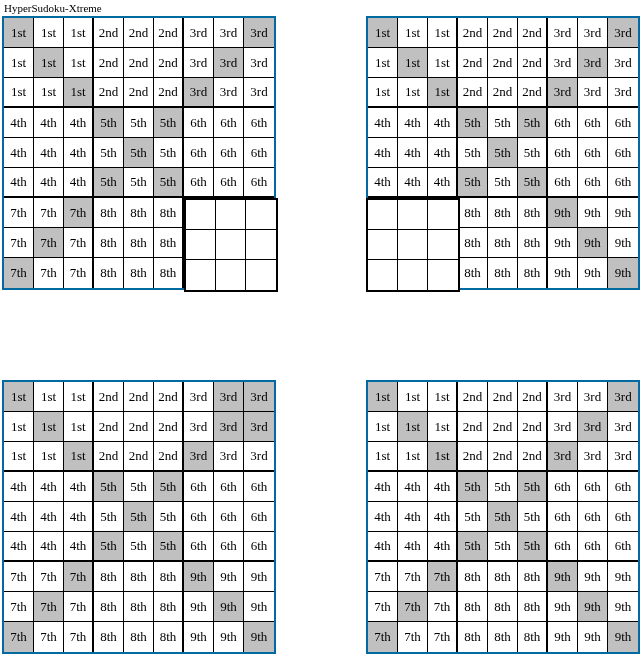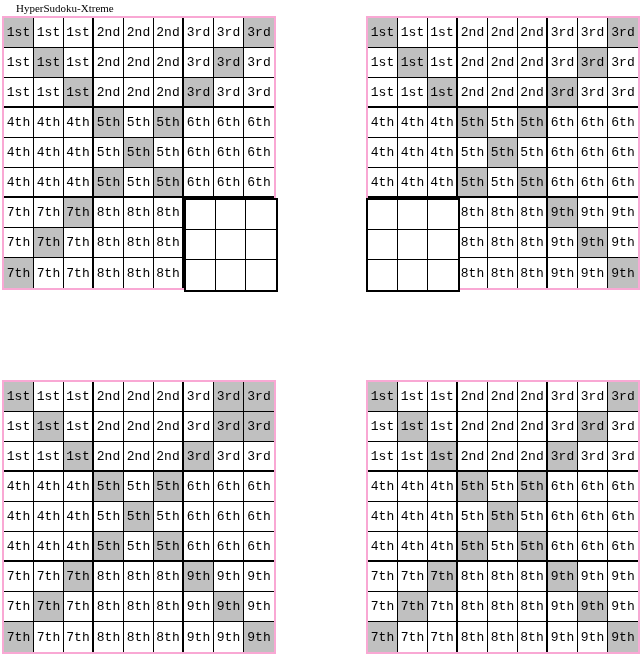--- a/index.html
+++ b/index.html
@@ -9,33 +9,32 @@
   }
   body {
     width: 642px;
     height: 655px;
     font-family: "Liberation Serif", serif;
     position: relative;
     overflow: hidden;
   }
   #title {
     position: absolute;
-    left: 16px;
+    left: 4px;
     top: 2px;
     font-size: 11px;
     color: #000;
     font-family: "Liberation Serif", serif;
     white-space: nowrap;
   }
   .grid {
     position: absolute;
-    border: 2px solid #f9a8d4;
+    border: 2px solid #0369a1;
     box-sizing: content-box;
     background: #a21caf;
-    font-family: Liberation Mono, monospace;
   }
   .row {
     display: flex;
   }
   .cell {
     width: 30px;
     height: 30px;
     box-sizing: border-box;
     border-right: 1px solid #000;
     border-bottom: 1px solid #000;

